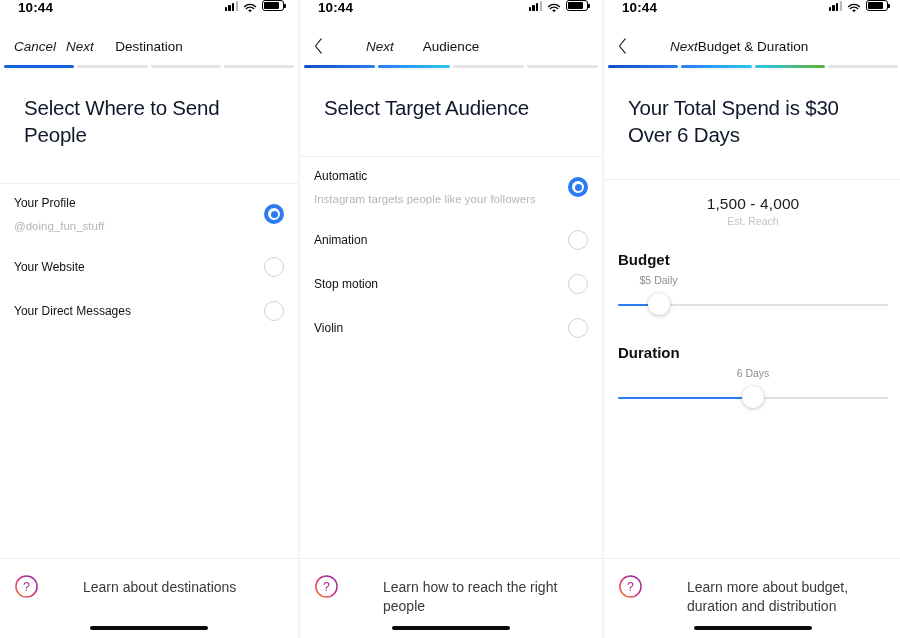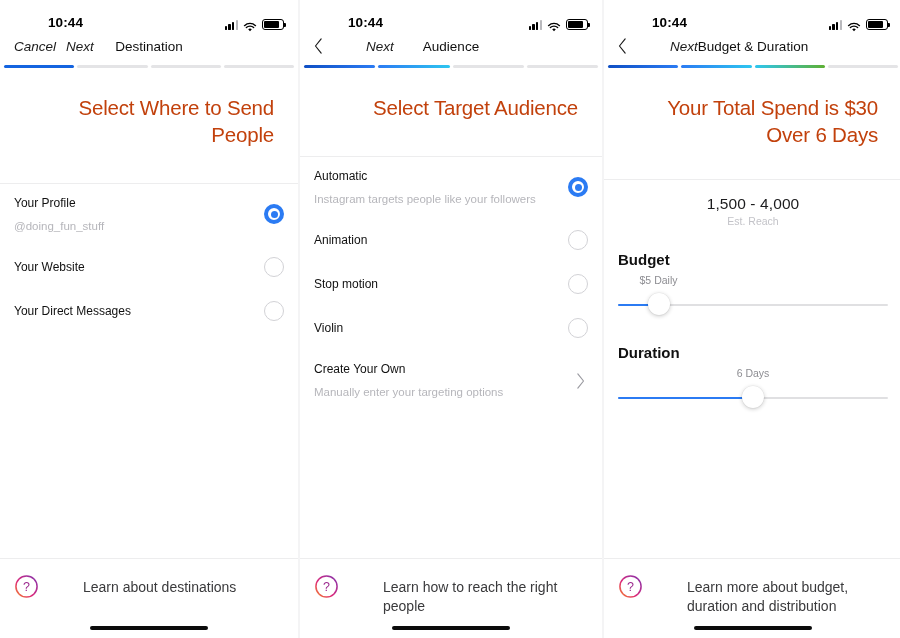--- a/index.html
+++ b/index.html
@@ -21,24 +21,23 @@
     overflow:hidden;
     flex:0 0 auto;
   }
   .panel.mid { width:302px; }
   .gap { flex:0 0 2px; background:#f4f4f5; height:638px; }
 
   
   .statusbar {
     height:30px;
     display:flex;
-    align-items:flex-end;
+    align-items:flex-start;
     justify-content:space-between;
     padding:0 14px 0 18px;
-    margin-left:30px;
   }
   .st-time {
     font-size:13.5px;
     font-weight:bold;
     color:#000;
     letter-spacing:0.1px;
   }
   .st-icons { display:flex; align-items:center; gap:5px; }
   .sig { display:flex; align-items:flex-end; gap:1.3px; height:10px; }
   .sig i { display:block; width:2.4px; background:#000; border-radius:0.4px; }
@@ -96,23 +95,23 @@
   .seg {
     flex:1 1 0;
     height:2.6px;
     border-radius:2px;
     background:#e4e4e6;
   }
 
   
   .headline {
     padding:26px 24px 0;
-    text-align:right;
+    text-align:left;
     font-size:20.5px;
-    color:#c2410c;
+    color:#0f172a;
     line-height:1.32;
     font-weight:normal;
     letter-spacing:-0.2px;
   }
   .hr {
     height:1px;
     background:#ededee;
     width:100%;
   }
   .hr.p1 { margin-top:35px; }
@@ -403,29 +402,20 @@
           <div class="row-title">Stop motion</div>
         </div>
         <div class="radio"></div>
       </div>
       <div class="row">
         <div class="row-text">
           <div class="row-title">Violin</div>
         </div>
         <div class="radio"></div>
       </div>
-      <div class="row">
-        <div class="row-text">
-          <div class="row-title">Create Your Own</div>
-          <div class="row-sub">Manually enter your targeting options</div>
-        </div>
-        <svg class="chev-right" viewBox="0 0 10 18">
-            <path d="M2 1 L8.4 9 L2 17" stroke="#9a9aa0" stroke-width="1.3" fill="none" stroke-linecap="round" stroke-linejoin="round"></path>
-          </svg>
-      </div>
     </div>
     <div class="footer">
       <div class="footer-in">
         <span class="help-icon">
           <svg viewBox="0 0 26 26" width="25" height="25">
             <defs>
                 <linearGradient id="ig2" x1="0" y1="1" x2="1" y2="0">
               <stop offset="0%" stop-color="#f58529"></stop>
                   <stop offset="40%" stop-color="#dd2a7b"></stop>
                   <stop offset="100%" stop-color="#8134af"></stop>

